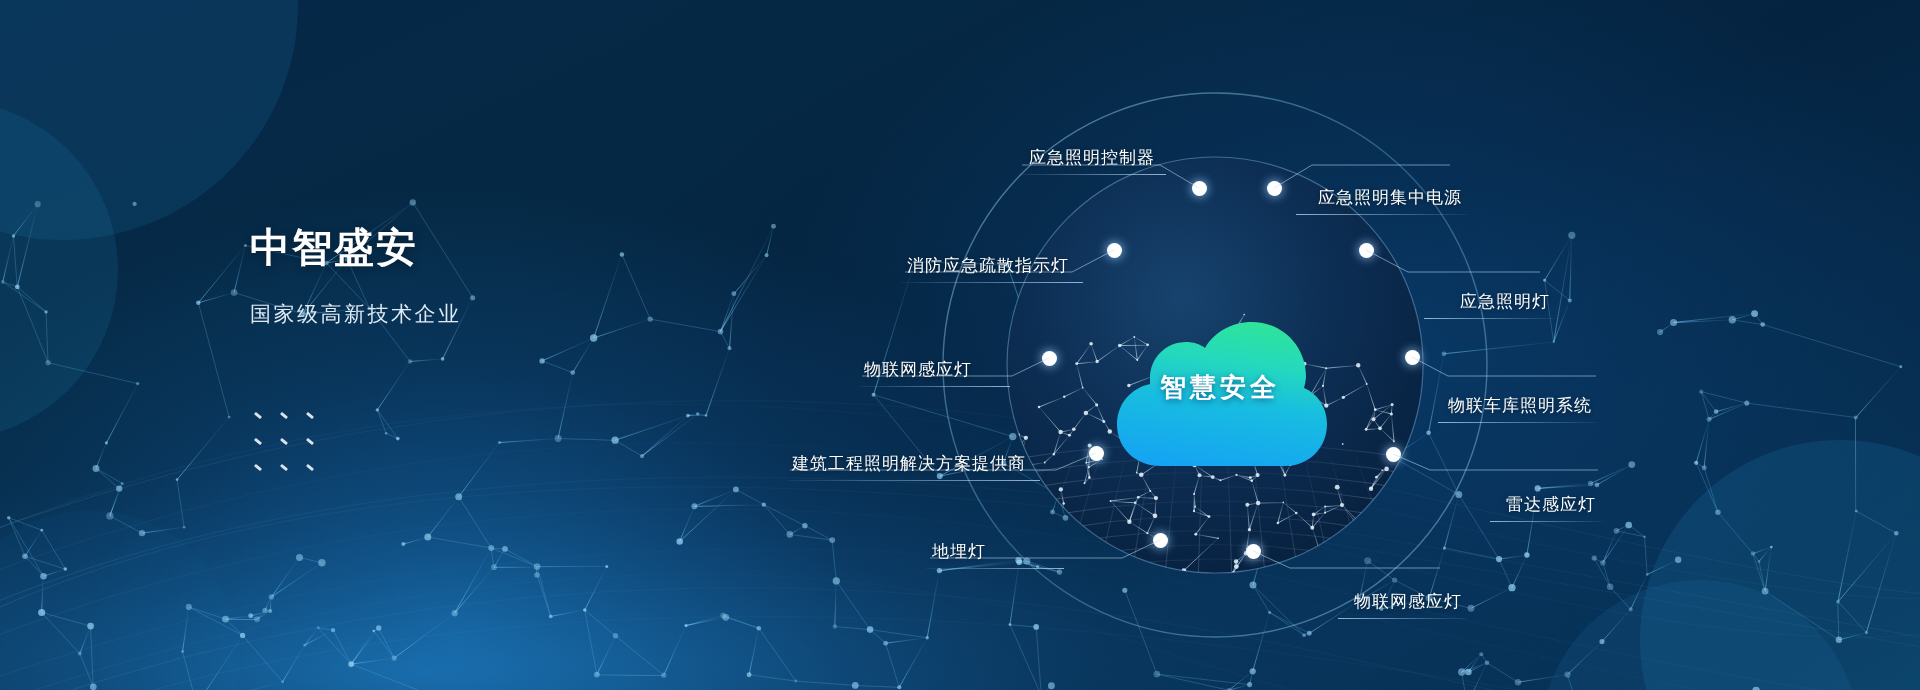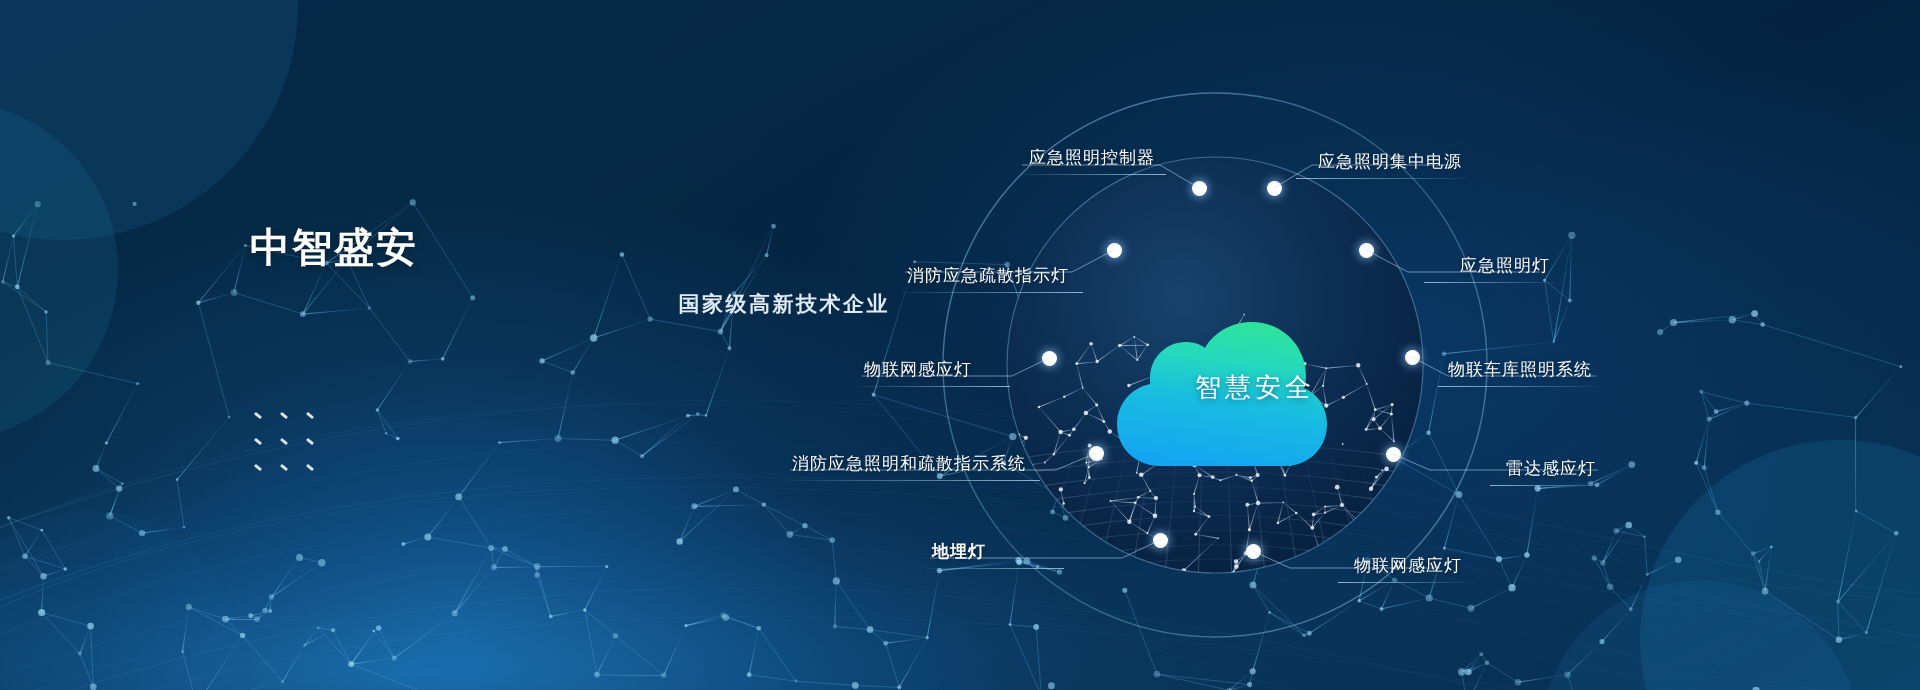--- a/index.html
+++ b/index.html
@@ -20,48 +20,48 @@
   .dc-br-b{right:60px;bottom:-210px;width:320px;height:320px;background:rgba(28,118,172,0.16);}
   .dc-bl{left:-60px;bottom:-120px;width:300px;height:300px;background:rgba(22,100,160,0.10);}
 
   
   #mesh{position:absolute;left:0;top:0;width:1920px;height:690px;pointer-events:none;}
 
   
   #headline{position:absolute;left:250px;top:222px;width:640px;}
   .hl-line{color:#ffffff;font-size:40px;font-weight:bold;line-height:50px;letter-spacing:2px;
            text-shadow:0 2px 10px rgba(0,0,0,.35);white-space:nowrap;}
-  .hl-sub{margin-top:18px;color:#dfeaf4;font-size:21px;letter-spacing:2.5px;font-weight:bold;text-align:right;}
+  .hl-sub{margin-top:28px;color:#dfeaf4;font-size:21px;letter-spacing:2.5px;font-weight:normal;}
 
   #dotgrid{position:absolute;left:254px;top:414px;width:66px;height:62px;}
   #dotgrid i{position:absolute;display:block;width:8px;height:3px;background:#ffffff;opacity:.85;
              transform:rotate(40deg);border-radius:1px;}
 
   
   #globe{position:absolute;left:885px;top:75px;width:660px;height:580px;}
   #globe svg{position:absolute;left:0;top:0;}
 
   .ringdot{position:absolute;width:15px;height:15px;border-radius:50%;background:#ffffff;
            box-shadow:0 0 9px 2px rgba(160,210,255,.55);}
   .ringdot::after{content:"";position:absolute;left:3.5px;top:3.5px;width:8px;height:8px;border-radius:50%;
            background:#ffffff;}
 
   
   #cloud{position:absolute;left:1105px;top:320px;width:230px;height:150px;}
-  #cloudtext{position:absolute;left:1140px;top:370px;width:230px;text-align:center;
-             color:#ffffff;font-size:26px;font-weight:normal;letter-spacing:4px;
+  #cloudtext{position:absolute;left:1105px;top:370px;width:230px;text-align:center;
+             color:#ffffff;font-size:26px;font-weight:bold;letter-spacing:4px;
              text-shadow:0 2px 6px rgba(0,60,110,.65);}
 
   
   .lbl{position:absolute;color:#ffffff;font-size:17px;letter-spacing:1px;white-space:nowrap;
        text-shadow:0 1px 4px rgba(0,0,0,.45);}
   .lbl .txt{display:block;padding:0 6px 5px 6px;}
   .lbl .rule{display:block;height:1px;background:linear-gradient(90deg,rgba(150,200,240,.05),rgba(190,225,250,.75));}
   .lbl.right .rule{background:linear-gradient(90deg,rgba(190,225,250,.75),rgba(150,200,240,.05));}
-  .lbl.right .txt{text-align:right;}
+  .lbl.right .txt{text-align:right;margin-top:36px;}
 
   #connectors{position:absolute;left:0;top:0;width:1920px;height:690px;pointer-events:none;}
 </style>
 </head>
 <body>
 
 <div id="stage">
 
   <div class="deco-circle dc-tl-a"></div>
   <div class="deco-circle dc-tl-b"></div>
@@ -1152,45 +1152,45 @@
 
   <div id="labelLayer">
       <div class="lbl" style="left: 1018px; top: 146px; text-align: center;">
         <span class="txt">应急照明控制器</span>
         <span class="rule" style="width: 148px;"></span>
       </div>
       <div class="lbl right" style="left: 1296px; top: 150px;">
         <span class="txt">应急照明集中电源</span>
         <span class="rule" style="width: 172px;"></span>
       </div>
-      <div class="lbl" style="left: 901px; top: 264px;">
+      <div class="lbl" style="left: 901px; top: 254px;">
         <span class="txt">消防应急疏散指示灯</span>
         <span class="rule" style="width: 182px;"></span>
       </div>
       <div class="lbl right" style="left: 1424px; top: 254px;">
         <span class="txt">应急照明灯</span>
         <span class="rule" style="width: 132px;"></span>
       </div>
       <div class="lbl" style="left: 858px; top: 358px;">
         <span class="txt">物联网感应灯</span>
         <span class="rule" style="width: 152px;"></span>
       </div>
       <div class="lbl right" style="left: 1438px; top: 358px;">
         <span class="txt">物联车库照明系统</span>
         <span class="rule" style="width: 160px;"></span>
       </div>
       <div class="lbl" style="left: 786px; top: 452px;">
-        <span class="txt">消防应急照明和疏散指示系统</span>
+        <span class="txt">建筑工程照明解决方案提供商</span>
         <span class="rule" style="width: 254px;"></span>
       </div>
       <div class="lbl right" style="left: 1490px; top: 457px;">
         <span class="txt">雷达感应灯</span>
         <span class="rule" style="width: 112px;"></span>
       </div>
-      <div class="lbl" style="left: 926px; top: 540px; font-weight: bold;">
+      <div class="lbl" style="left: 926px; top: 540px;">
         <span class="txt">地埋灯</span>
         <span class="rule" style="width: 138px;"></span>
       </div>
       <div class="lbl right" style="left: 1338px; top: 554px;">
         <span class="txt">物联网感应灯</span>
         <span class="rule" style="width: 130px;"></span>
       </div>
     </div>
 
 </div>

